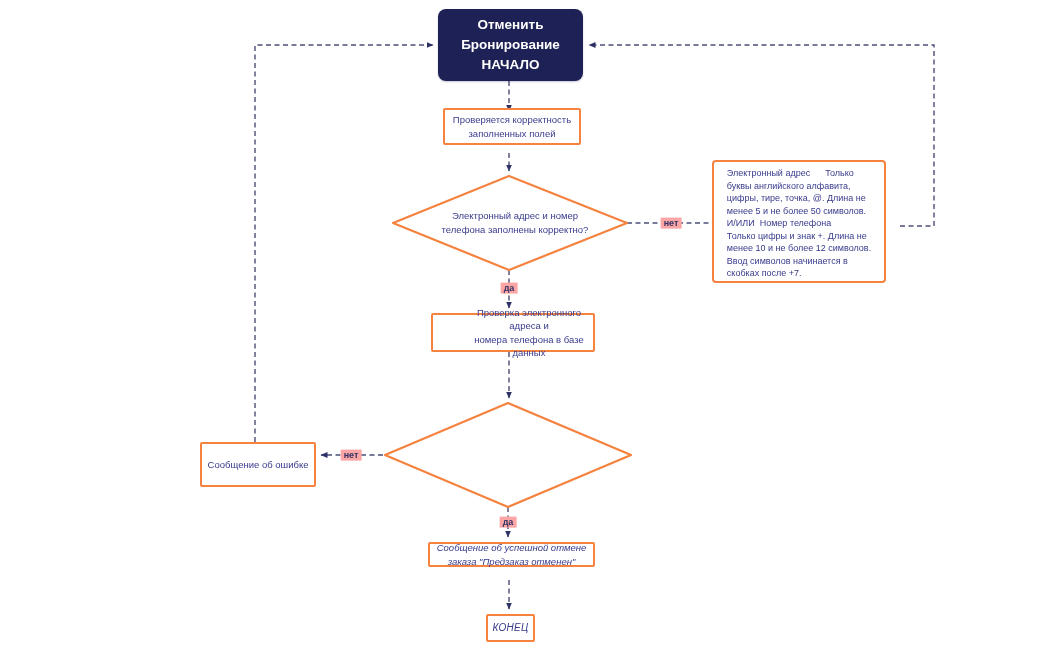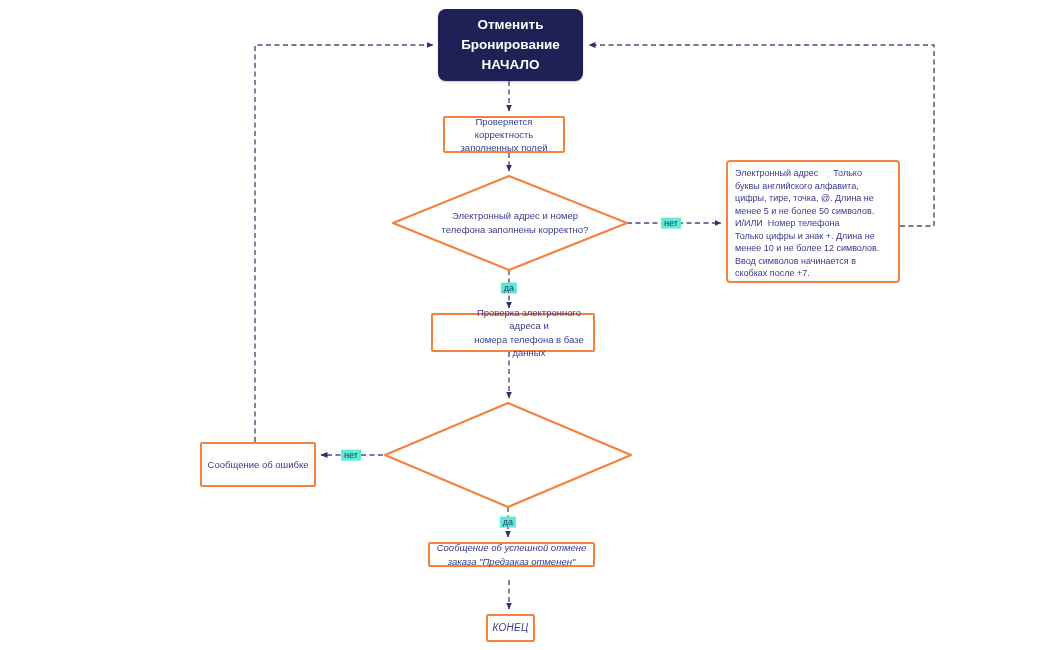--- a/index.html
+++ b/index.html
@@ -62,24 +62,24 @@
     justify-content: center;
     text-align: center;
     color: #383b8c;
     font-size: 9.5px;
     line-height: 1.45;
     white-space: pre-line;
   }
   .edge-label {
     position: absolute;
     transform: translate(-50%, -50%);
-    background: #5eead4;
+    background: #fca5a5;
     color: #2e3166;
     font-size: 9px;
-    font-weight: normal;
+    font-weight: bold;
     padding: 0 3px;
     line-height: 1.2;
   }
 </style>
 </head>
 <body>
 
 <div class="canvas">
 
   <svg class="wires" viewBox="0 0 1050 650" aria-hidden="true">
@@ -105,31 +105,31 @@
       <polygon points="460,403 583,455 460,507 337,455"></polygon>
     </g>
   </svg>
 
   <div class="node start" style="left:390px; top:9px; width:145px; height:72px;">
     <span>Отменить
 Бронирование
 НАЧАЛО</span>
   </div>
 
-  <div class="node rect" style="left:395px; top:116px; width:122px; height:37px;">
+  <div class="node rect" style="left:395px; top:108px; width:138px; height:37px;">
     <span>Проверяется корректность
 заполненных полей</span>
   </div>
 
   <div class="diamond-label" style="left:367px; top:198px; width:200px; height:50px;">
     <span>Электронный адрес и номер
 телефона заполнены корректно?</span>
   </div>
 
-  <div class="node rect note-box" style="left:678px; top:160px; width:174px; height:123px;">
+  <div class="node rect note-box" style="left:664px; top:160px; width:174px; height:123px;justify-content:center;">
     <span>Электронный адрес      Только
 буквы английского алфавита,
 цифры, тире, точка, @. Длина не
 менее 5 и не более 50 символов.
 И/ИЛИ  Номер телефона
 Только цифры и знак +. Длина не
 менее 10 и не более 12 символов.
 Ввод символов начинается в
 скобках после +7.</span>
   </div>

